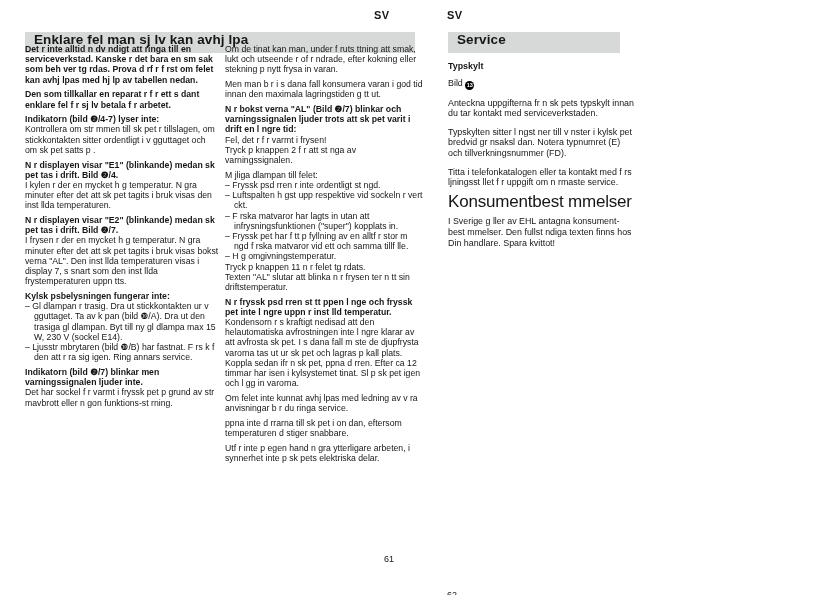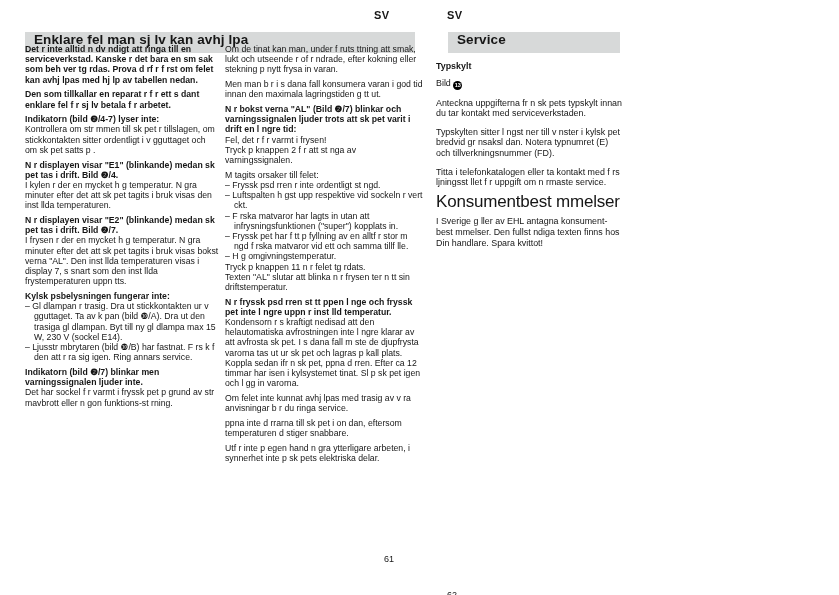--- a/index.html
+++ b/index.html
@@ -14,21 +14,21 @@
   .titlebar{
     position:absolute;top:32px;height:21px;background:#d7d9d9;
     display:flex;padding-left:9px;box-sizing:border-box;
     font-weight:bold;font-size:13.5px;letter-spacing:.1px;
   }
   .bar-left{left:25px;width:390px;}
   .bar-right{left:448px;width:172px;}
   .col{position:absolute;top:44px;font-size:8.7px;line-height:10.2px;}
   .col1{left:25px;width:194px;}
   .col2{left:225px;width:198px;}
-  .col3{left:436px;top:61px;width:188px;font-size:8.9px;line-height:10.6px;}
+  .col3{left:448px;top:61px;width:188px;font-size:8.9px;line-height:10.6px;}
   .col p{margin:0 0 4.5px 0;white-space:pre-line;}
   .col3 p{margin:0 0 8px 0;}
   p.b{font-weight:bold;}
   p.h{font-weight:bold;margin-bottom:0;}
   p.hb{font-weight:bold;margin-bottom:6px;}
   .list{margin-bottom:4.5px;}
   .list p.li{margin:0;padding-left:9px;text-indent:-9px;}
   .figref{
     display:inline-block;width:9px;height:9px;border-radius:50%;
     background:#000;color:#fff;font-size:5.5px;line-height:9px;text-align:center;
@@ -66,34 +66,34 @@
     <p class="h">Indikatorn (bild ❷/7) blinkar men varningssignalen ljuder inte.</p>
     <p>Det har sockel f r varmt i fryssk pet p  grund av str mavbrott eller n gon funktions-st rning.</p>
   </div>
 
   <div class="col col2">
     <p>Om de tinat kan man, under f ruts ttning att smak, lukt och utseende  r of r ndrade, efter kokning eller stekning p  nytt frysa in varan.</p>
     <p>Men man b r i s dana fall konsumera varan i god tid innan den maximala lagringstiden g tt ut.</p>
     <p class="h">N r bokst verna "AL" (Bild ❷/7) blinkar och varningssignalen ljuder trots att sk pet varit i drift en l ngre tid:</p>
     <p>Fel, det  r f r varmt i frysen!
 Tryck p  knappen 2 f r att st nga av varningssignalen.</p>
-    <p class="h" style="font-weight:normal">M tagits orsaker till felet:</p>
+    <p class="h" style="font-weight:normal">M jliga dlampan till felet:</p>
     <div class="list" style="margin-bottom:0">
       <p class="li">– Fryssk psd rren  r inte ordentligt st ngd.</p>
       <p class="li">– Luftspalten h gst upp respektive vid sockeln  r  vert ckt.</p>
       <p class="li">– F rska matvaror har lagts in utan att infrysningsfunktionen ("super") kopplats in.</p>
       <p class="li">– Fryssk pet har f tt p fyllning av en alltf r stor m ngd f rska matvaror vid ett och samma tillf lle.</p>
       <p class="li">– H g omgivningstemperatur.</p>
     </div>
     <p>Tryck p  knappen 11 n r felet  tg rdats.
 Texten "AL" slutar att blinka n r frysen  ter n tt sin driftstemperatur.</p>
     <p class="h">N r fryssk psd rren st tt  ppen l nge och fryssk pet inte l ngre uppn r inst lld temperatur.</p>
     <p>Kondensorn  r s  kraftigt nedisad att den helautomatiska avfrostningen inte l ngre klarar av att avfrosta sk pet. I s dana fall m ste de djupfrysta varorna tas ut ur sk pet och lagras p  kall plats.
 Koppla sedan ifr n sk pet,  ppna d rren. Efter ca 12 timmar har isen i kylsystemet tinat. Sl  p  sk pet igen och l gg in varorna.</p>
-    <p>Om felet inte kunnat avhj lpas med trasig av v ra anvisningar b r du ringa service.</p>
+    <p>Om felet inte kunnat avhj lpas med ledning av v ra anvisningar b r du ringa service.</p>
     <p>ppna inte d rrarna till sk pet i on dan, eftersom temperaturen d  stiger snabbare.</p>
     <p>Utf r inte p  egen hand n gra ytterligare arbeten, i synnerhet inte p  sk pets elektriska delar.</p>
   </div>
 
   <div class="pagenum num-left">61</div>
 
   <div class="langtag sv-right">SV</div>
   <div class="titlebar bar-right">
     <span>Service</span>
   </div>

